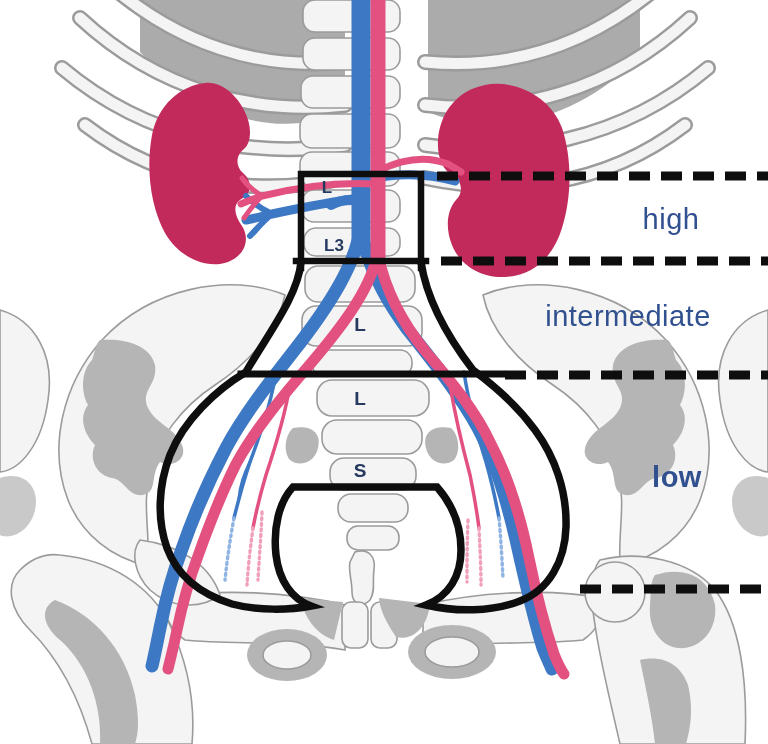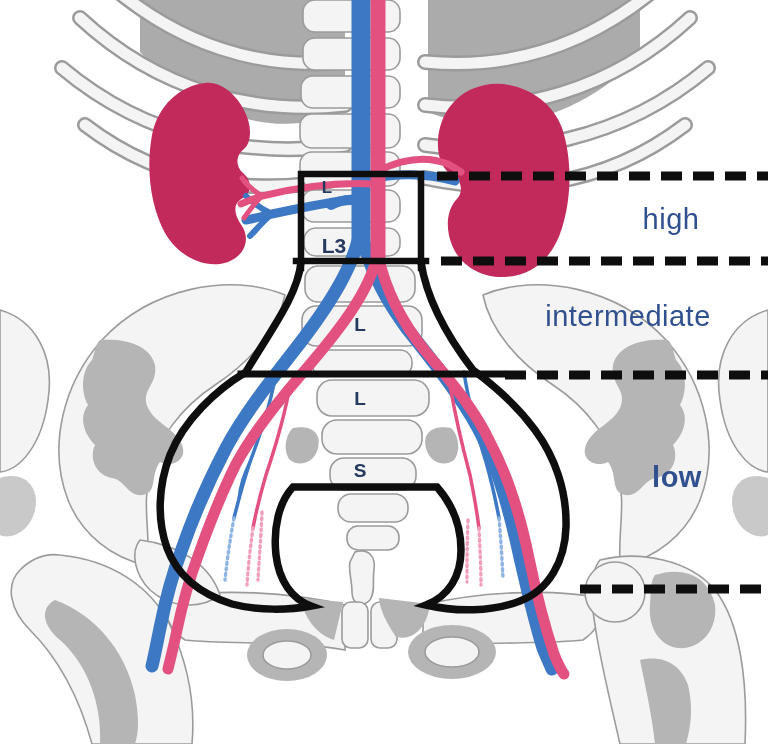--- a/index.html
+++ b/index.html
@@ -192,17 +192,17 @@
     <path class="dashline" d="M505,375 L772,375"></path>
     <path class="dashline" d="M580,589 L772,589"></path>
   </g>
 </svg>
 
   <div class="zone-label" style="left:671px;top:219px;">high</div>
   <div class="zone-label" style="left:628px;top:316px;">intermediate</div>
   <div class="zone-label" style="left:677px;top:477px;font-weight:bold;">low</div>
 
   <div class="vert-label" style="left:327px;top:188px;font-size:17px;">L</div>
-  <div class="vert-label" style="left:334px;top:246px;font-size:21px;">L3</div>
+  <div class="vert-label" style="left:334px;top:246px;font-size:17px;">L3</div>
   <div class="vert-label" style="left:360px;top:325px;">L</div>
   <div class="vert-label" style="left:360px;top:399px;">L</div>
   <div class="vert-label" style="left:360px;top:471px;">S</div>
 </div>
 
 </body></html>

